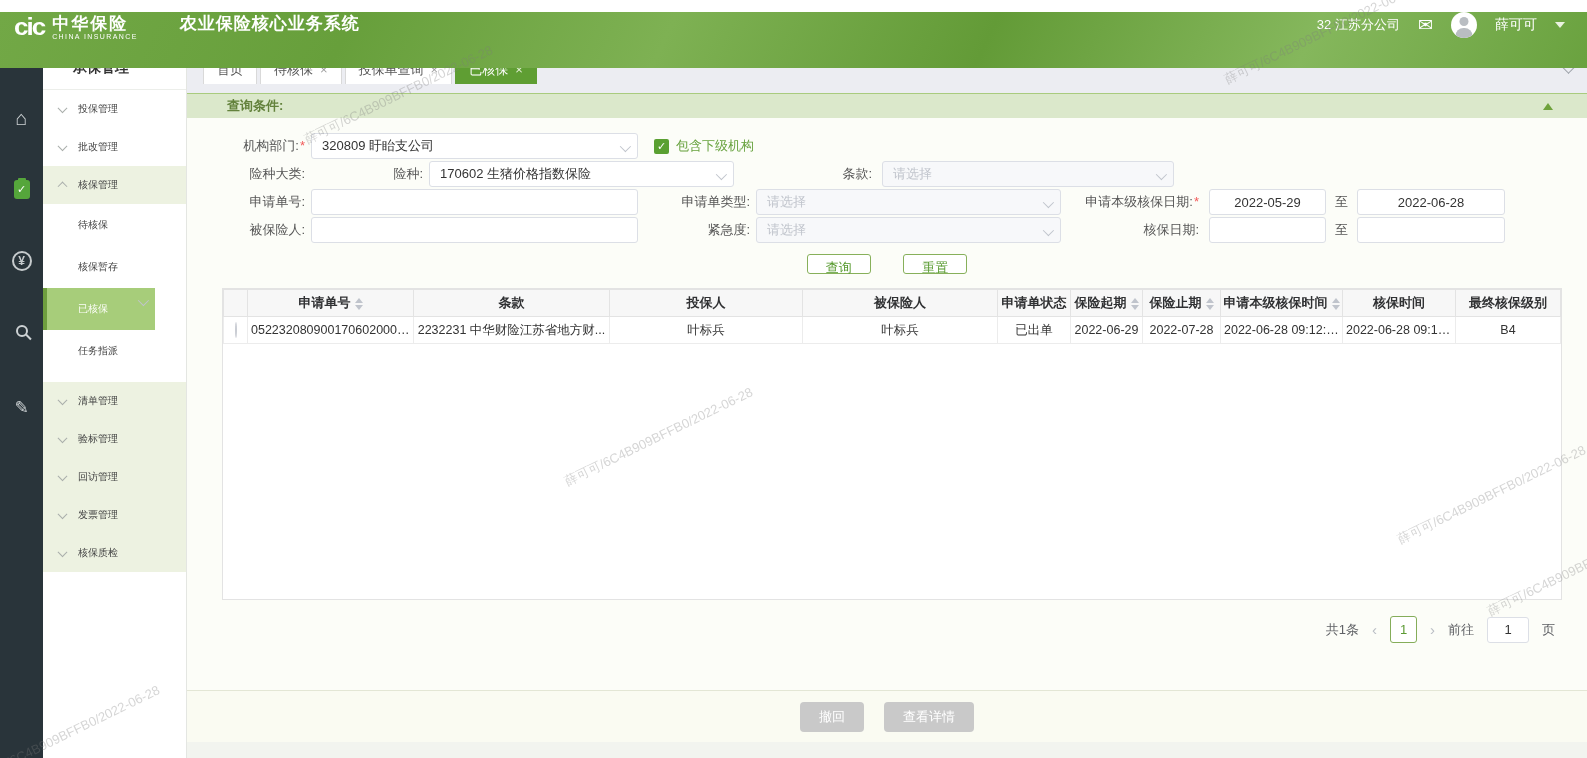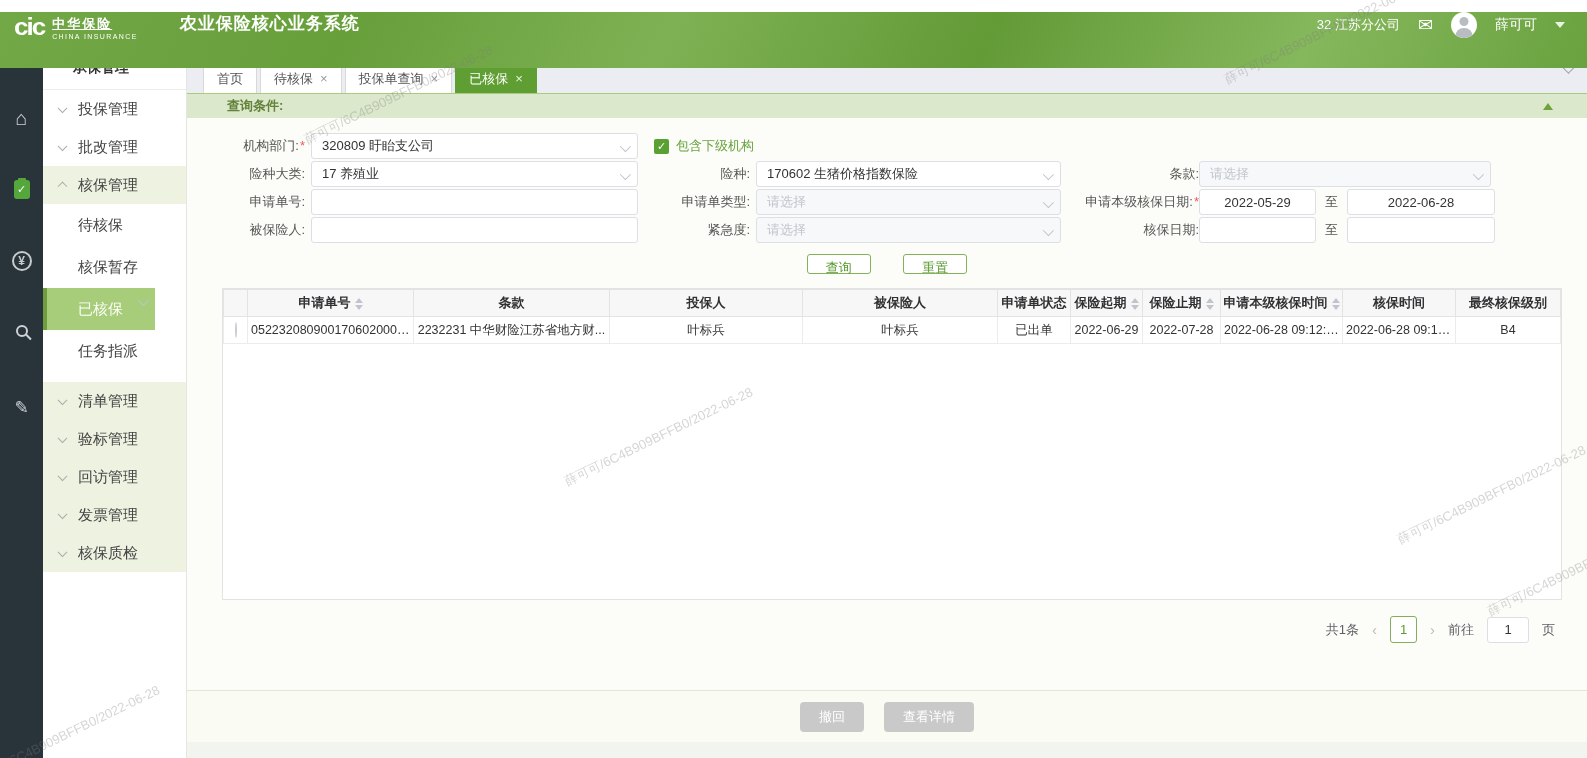--- a/index.html
+++ b/index.html
@@ -5,21 +5,21 @@
   * { margin:0; padding:0; box-sizing:border-box; }
   html,body { width:1587px; height:758px; overflow:hidden; }
   body { font-family:"Liberation Sans","DejaVu Sans",sans-serif; position:relative; background:#fff; }
 
   
   .header{position:absolute;top:0;left:0;right:0;height:56px;
     background:linear-gradient(115deg,#72a846 0%,#679f3b 22%,#7eb153 42%,#639b37 62%,#85b75c 82%,#6aa23f 100%);
     display:flex;align-items:flex-start;color:#fff;z-index:5;margin-top:12px;}
   .logo-wrap{display:flex;align-items:center;gap:8px;padding-left:14px;}
   .logo-mark{font-weight:900;font-size:26px;letter-spacing:-2px;transform:scaleY(.92);}
-  .logo-cn{font-size:13px;font-weight:bold;letter-spacing:2px;line-height:18px;text-decoration:underline;}
+  .logo-cn{font-size:17px;font-weight:bold;letter-spacing:2px;line-height:18px;}
   .logo-en{font-size:7px;letter-spacing:1.4px;line-height:8px;}
   .app-title{font-size:17px;font-weight:bold;margin-left:42px;letter-spacing:1px;}
   .header-right{margin-left:auto;display:flex;align-items:center;gap:18px;padding-right:22px;}
   .branch{font-size:13px;}
   .mail{font-size:18px;line-height:18px;}
   .avatar{width:26px;height:26px;border-radius:50%;background:#fff;position:relative;overflow:hidden;}
   .avatar::before{content:"";position:absolute;top:5px;left:50%;transform:translateX(-50%);width:9px;height:9px;border-radius:50%;background:#b9bdc2;}
   .avatar::after{content:"";position:absolute;top:16px;left:50%;transform:translateX(-50%);width:17px;height:10px;border-radius:8px 8px 0 0;background:#b9bdc2;}
   .uname{font-size:14px;}
   .caret{width:0;height:0;border-left:5px solid transparent;border-right:5px solid transparent;border-top:6px solid #eaf2e0;}
@@ -34,50 +34,50 @@
   .yen{top:206px;}
   .yen .circ{width:20px;height:20px;border-radius:50%;border:2px solid #c6cbcd;color:#c6cbcd;font-size:12px;display:flex;align-items:center;justify-content:center;font-weight:bold;}
   .srch{top:280px;}
   .srch .lens{width:12px;height:12px;border:2px solid #cdd2d4;border-radius:50%;position:relative;}
   .srch .lens::after{content:"";position:absolute;width:7px;height:2px;background:#cdd2d4;transform:rotate(45deg);right:-6px;bottom:-3px;}
   .ric-edit{top:352px;font-size:17px;}
 
   
   .sidebar{position:absolute;top:45px;left:43px;width:144px;bottom:0;background:#fff;border-right:1px solid #e4e6e2;z-index:4;}
   .sb-title{height:45px;line-height:45px;padding-left:30px;font-size:14px;font-weight:bold;color:#333;border-bottom:1px solid #eceeea;}
-  .sb-item{position:relative;height:38px;display:flex;align-items:center;padding-left:35px;font-size:15px;color:#444;cursor:pointer;}
+  .sb-item{position:relative;height:38px;display:flex;align-items:center;padding-left:35px;font-size:10px;color:#444;cursor:pointer;}
   .sb-item.l2{height:42px;}
   .sb-item .chev{position:absolute;left:16px;top:50%;width:7px;height:7px;border-right:1.5px solid #a9aeab;border-bottom:1.5px solid #a9aeab;transform:translateY(-60%) rotate(45deg);}
   .sb-item .chev.up{transform:translateY(-30%) rotate(-135deg);}
   .sb-item.tint{background:#edf2e1;}
   .sb-item.sel{background:#a7cd7a;border-left:4px solid #6e9e3e;padding-left:31px;color:#fdfef9;}
   .sb-group{margin-top:10px;background:#edf2e1;}
   .sb-group .sb-item{background:transparent;}
 
   
   .content{position:absolute;top:45px;left:187px;right:0;bottom:0;background:#f2f4ef;}
-  .tabbar{position:relative;height:48px;background:#ecedf2;display:flex;align-items:flex-end;padding-left:16px;}
+  .tabbar{position:relative;height:48px;background:#ecedf2;display:flex;align-items:center;padding-left:16px;}
   .tab{height:30px;display:flex;align-items:center;gap:7px;padding:0 13px;background:#fff;border:1px solid #d9d9d9;border-bottom:none;font-size:13px;color:#555;margin-right:3px;cursor:pointer;}
   .tab .x{font-size:13px;color:#9a9a9a;line-height:12px;}
   .tab.active{background:#5f9e33;border-color:#5f9e33;color:#fff;}
   .tab.active .x{color:#e8f2dc;}
   .tab-overflow{position:absolute;right:14px;top:18px;width:9px;height:9px;border-right:1.5px solid #9aa0a6;border-bottom:1.5px solid #9aa0a6;transform:rotate(45deg);}
   .querybar{height:25px;background:#dbe8cb;border-top:1px solid #a9cb7e;position:relative;display:flex;align-items:center;}
   .querybar .qtitle{padding-left:40px;font-size:13px;font-weight:bold;color:#63823c;}
   .collapse-tri{position:absolute;right:34px;top:9px;width:0;height:0;border-left:5px solid transparent;border-right:5px solid transparent;border-bottom:7px solid #6fa23c;}
 
   .panel{position:absolute;top:73px;left:0;right:0;bottom:52px;background:#fcfdf8;overflow:hidden;}
 
   
   .form{padding-top:14px;}
   .frow{height:28px;display:flex;align-items:center;padding-left:38px;font-size:13px;color:#555;}
   .lbl{text-align:right;white-space:nowrap;}
   .l1{width:80px;margin-right:6px;}
   .l2{width:112px;margin-right:6px;}
-  .l3{width:138px;margin-right:0;}
+  .l3{width:138px;margin-right:10px;}
   .star{color:#f25a5a;margin-left:1px;}
   .ctl{height:26px;border:1px solid #dcdfe6;border-radius:3px;background:#fff;display:flex;align-items:center;padding:0 10px;font-size:13px;color:#333;position:relative;}
   .sel::after{content:"";position:absolute;right:9px;top:10px;width:7px;height:7px;border-right:1.3px solid #c0c4cc;border-bottom:1.3px solid #c0c4cc;transform:rotate(45deg) translateY(-2px);}
   .w327{width:327px;} .w305{width:305px;} .w292{width:292px;} .w117{width:117px;} .w148{width:148px;}
   .ph{color:#c0c4cc;}
   .dis{background:#f7f8fa;}
   .date{justify-content:center;}
   .to{margin:0 9px;color:#555;}
   .cb-wrap{display:flex;align-items:center;margin-left:16px;gap:7px;}
   .cbox{width:15px;height:15px;background:#5aa032;border-radius:2px;color:#fff;font-size:11px;display:flex;align-items:center;justify-content:center;}
@@ -232,23 +232,20 @@
         <div class="ctl sel w327">
             <span>320809 盱眙支公司</span>
           </div>
         <span class="cb-wrap">
           <span class="cbox">✓</span>
           <span class="cb-label">包含下级机构</span>
         </span>
       </div>
       <div class="frow">
         <span class="lbl l1">险种大类:</span>
-        <div class="ctl sel w327">
-            <span>17 养殖业</span>
-          </div>
         <span class="lbl l2">险种:</span>
         <div class="ctl sel w305">
             <span>170602 生猪价格指数保险</span>
           </div>
         <span class="lbl l3">条款:</span>
         <div class="ctl sel dis w292">
             <span class="ph">请选择</span>
           </div>
       </div>
       <div class="frow">

